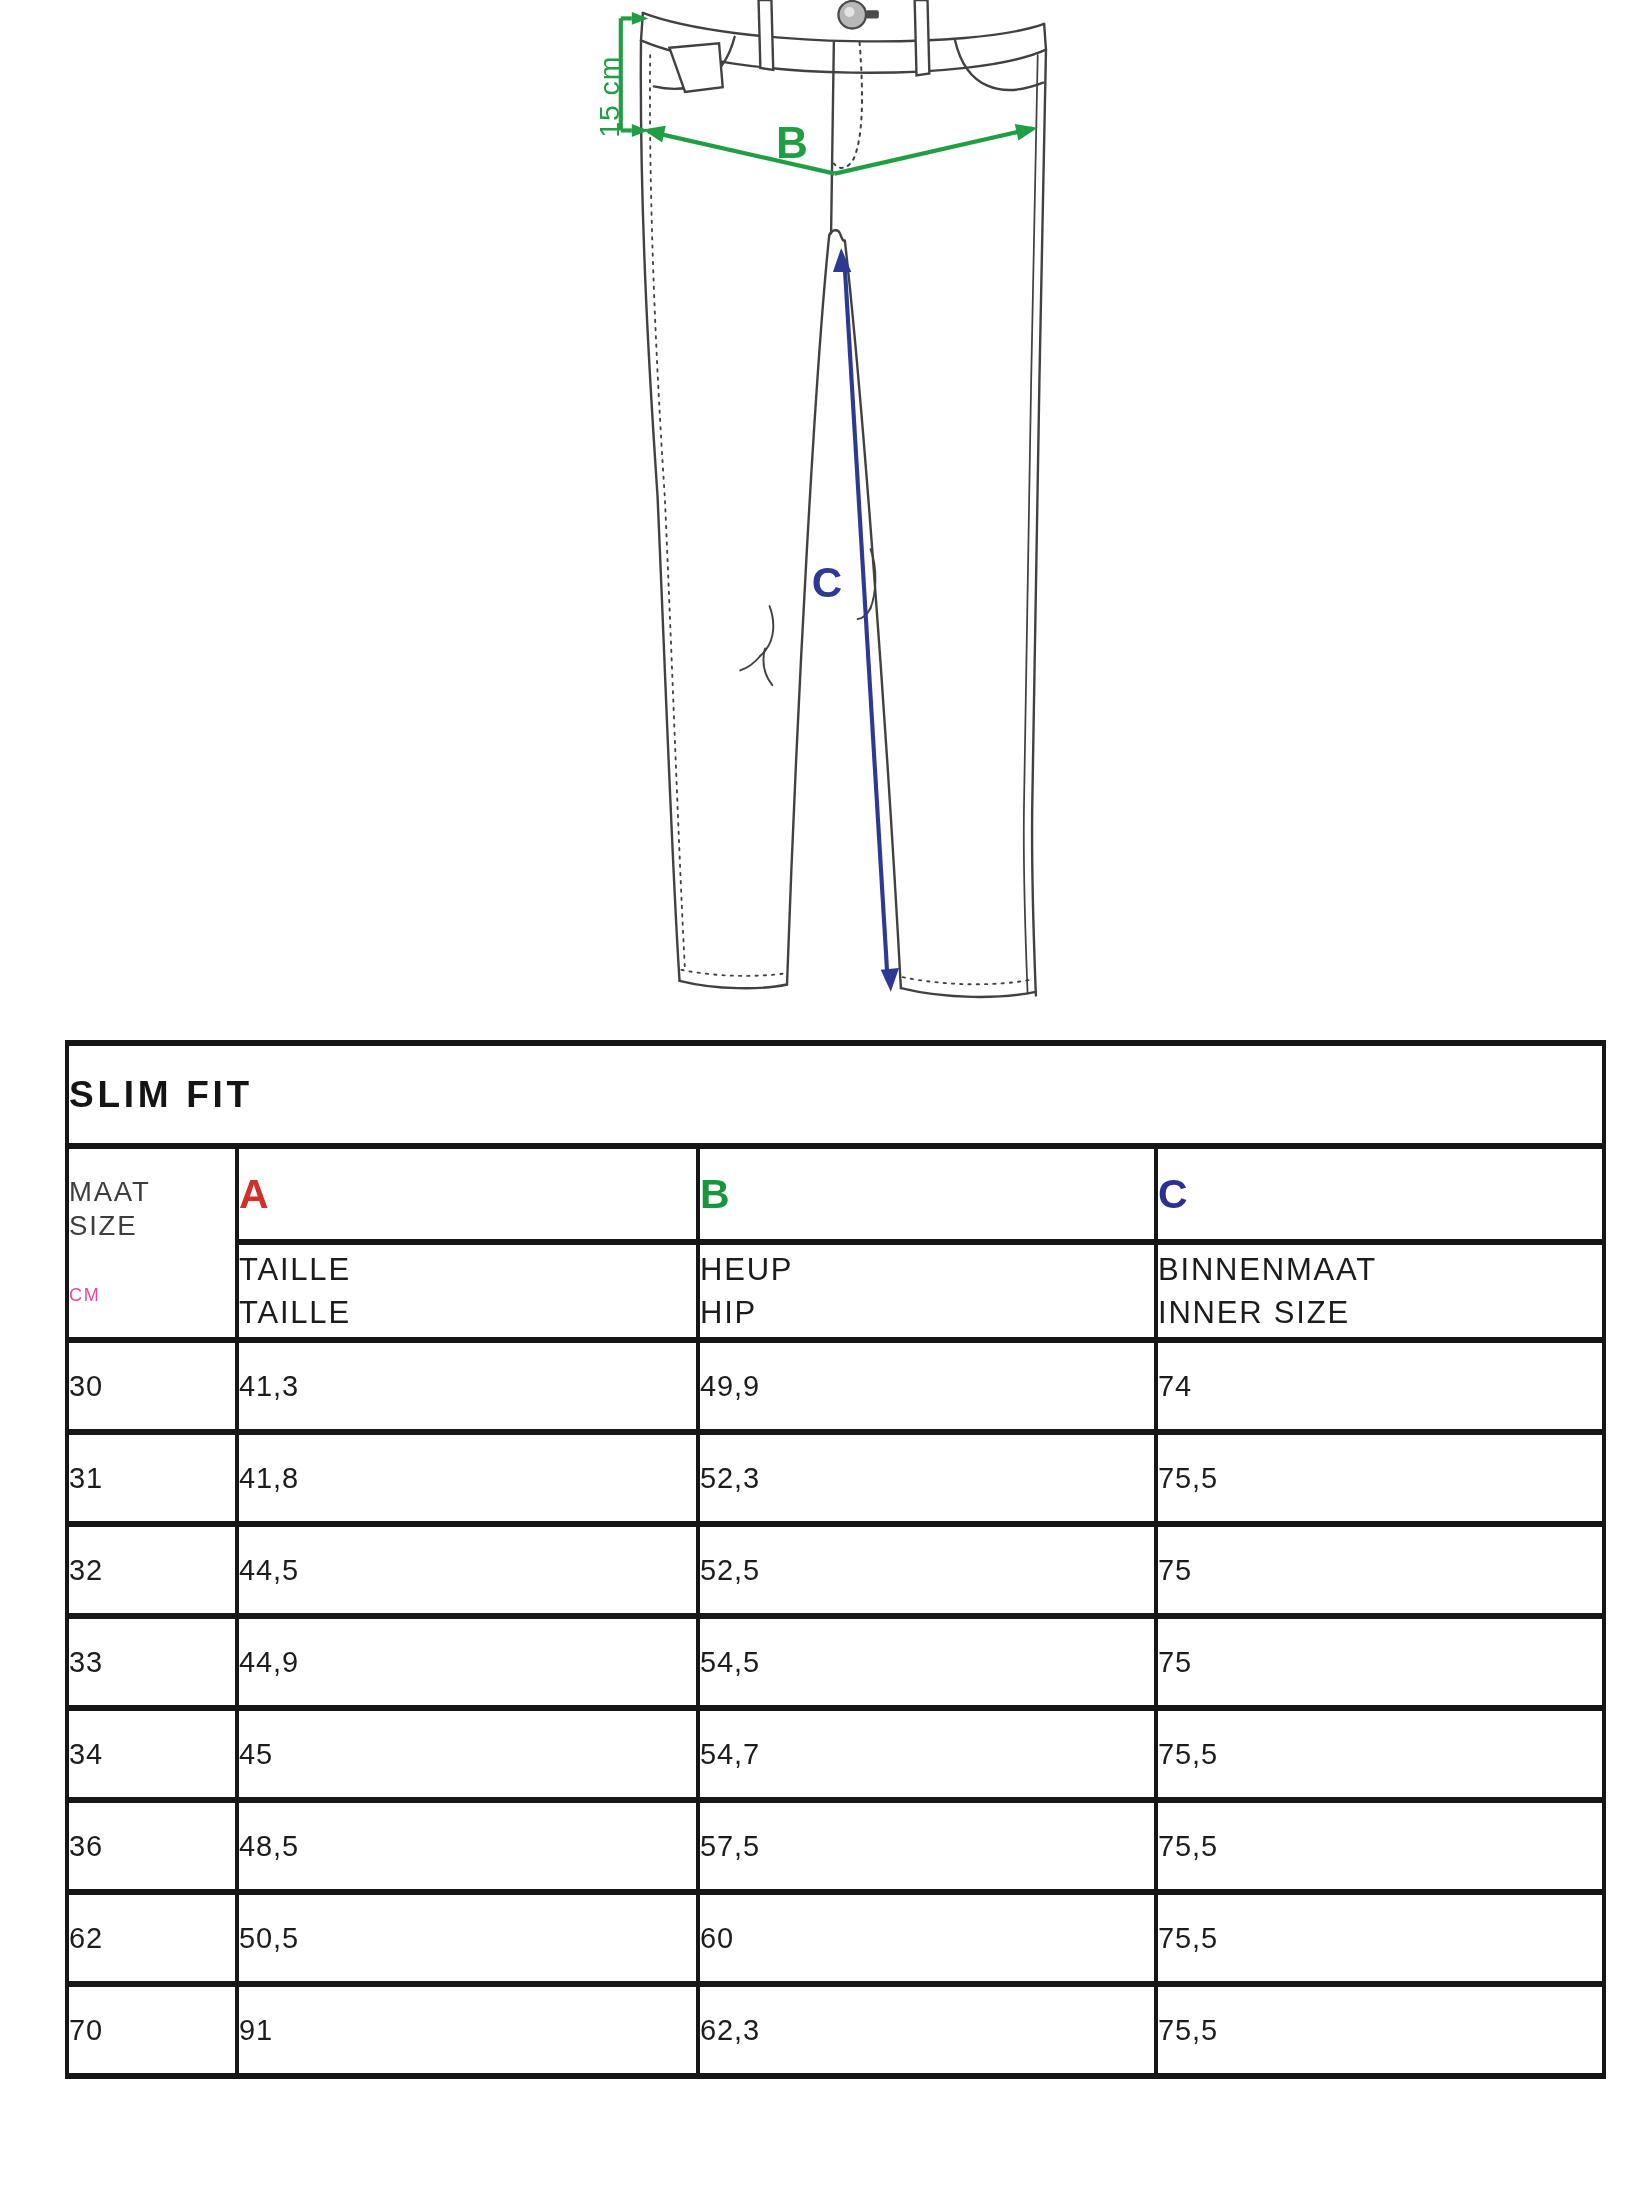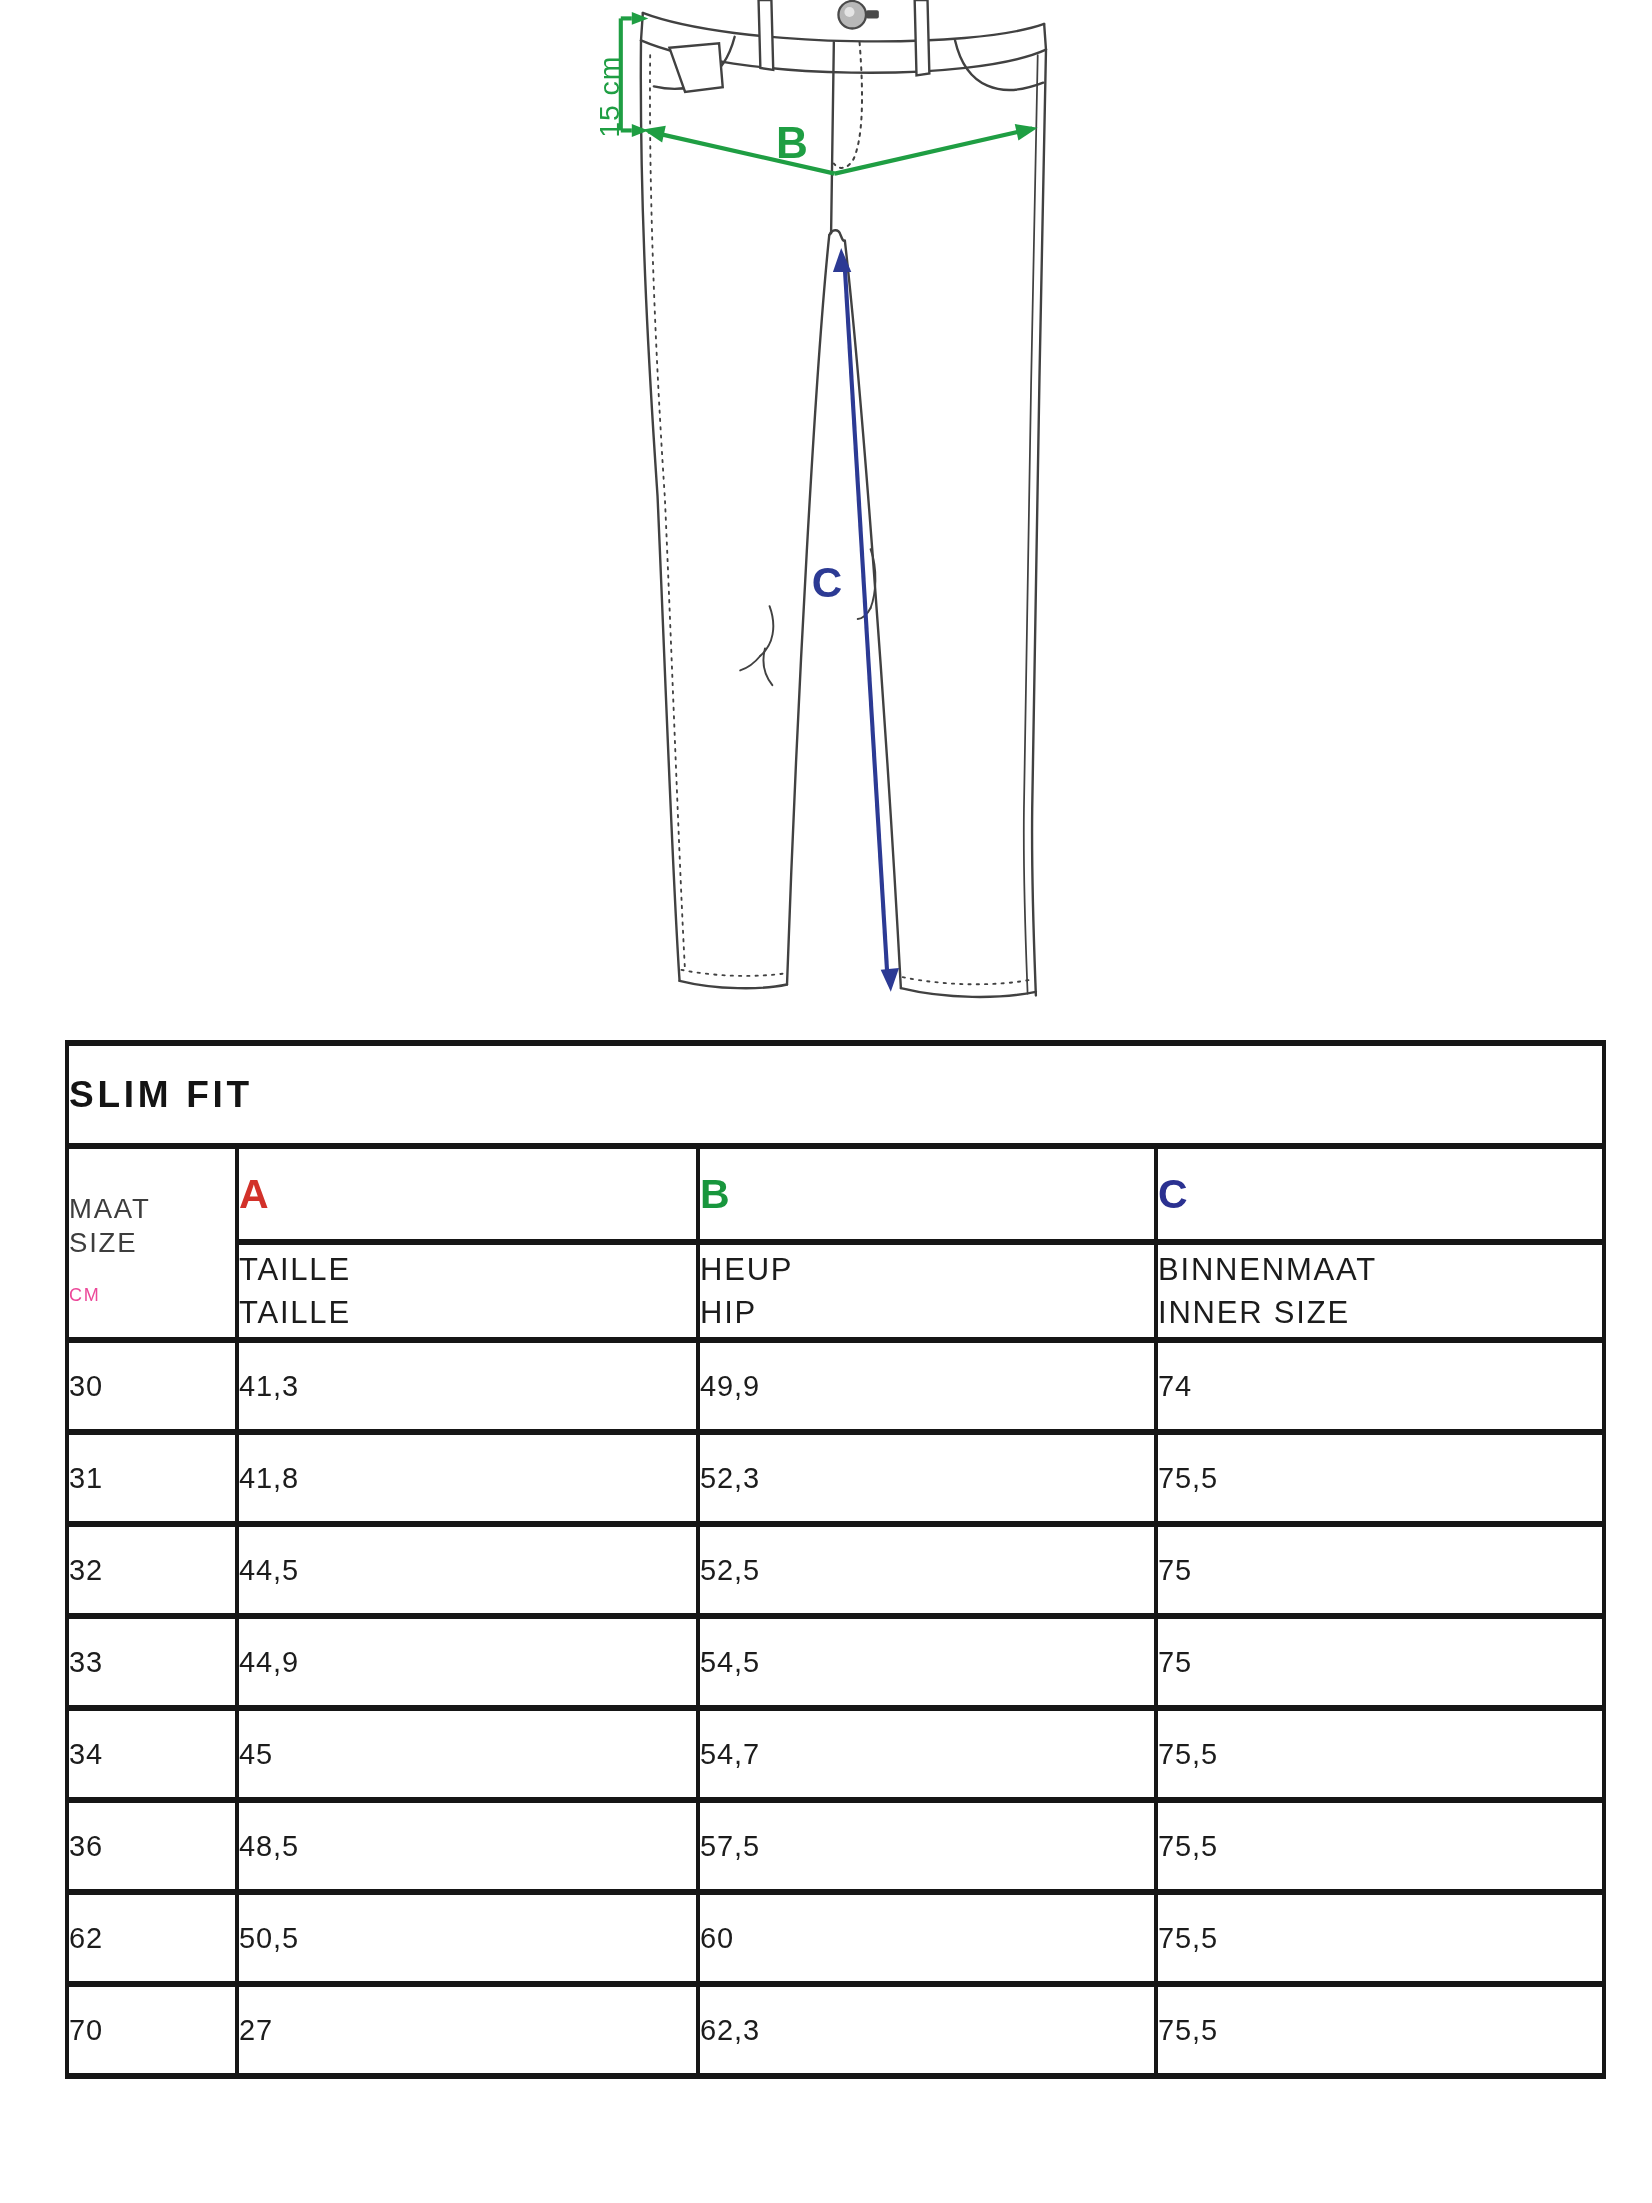--- a/index.html
+++ b/index.html
@@ -14,21 +14,21 @@
   .size-table{position:absolute;left:65px;top:1040px;border-collapse:collapse;table-layout:fixed;width:1537px;}
   .size-table td{border:4.6px solid #161616;border-top-width:6.4px;border-bottom-width:6.4px;
                  text-align:left;vertical-align:middle;background:#ffffff;padding:0;}
   td.title-cell{height:97px;font-size:37px;font-weight:bold;letter-spacing:3.7px;color:#141414;}
   td.abc-cell{height:90px;font-size:41px;font-weight:bold;letter-spacing:0.9px;}
   td.abc-a{color:#d2312a;}
   td.abc-b{color:#18963d;}
   td.abc-c{color:#2b3191;}
   td.corner-cell{color:#3d3d3d;}
   .corner-inner{display:flex;flex-direction:column;justify-content:space-between;height:188px;
-                padding:43px 0 31px 0;box-sizing:border-box;}
+                padding:26px 0 31px 0;box-sizing:border-box;}
   .corner-top{font-size:27.5px;letter-spacing:1.8px;line-height:1.22;color:#3d3d3d;}
   .corner-unit{font-size:18px;letter-spacing:1.8px;color:#ec4899;}
   td.label-cell{height:91px;font-size:31px;letter-spacing:1.8px;line-height:1.4;color:#1c1c1c;}
   td.data-cell{height:86px;font-size:29px;letter-spacing:0.9px;color:#1c1c1c;}
 </style>
 </head>
 <body>
 
 <div class="page">
 
@@ -190,20 +190,20 @@
         <td class="data-cell">75,5</td>
       </tr>
       <tr>
         <td class="data-cell">62</td>
         <td class="data-cell">50,5</td>
         <td class="data-cell">60</td>
         <td class="data-cell">75,5</td>
       </tr>
       <tr>
         <td class="data-cell">70</td>
-        <td class="data-cell">27</td>
+        <td class="data-cell">91</td>
         <td class="data-cell">62,3</td>
         <td class="data-cell">75,5</td>
       </tr>
     </tbody>
   </table>
 </div>
 
 
 </body></html>

